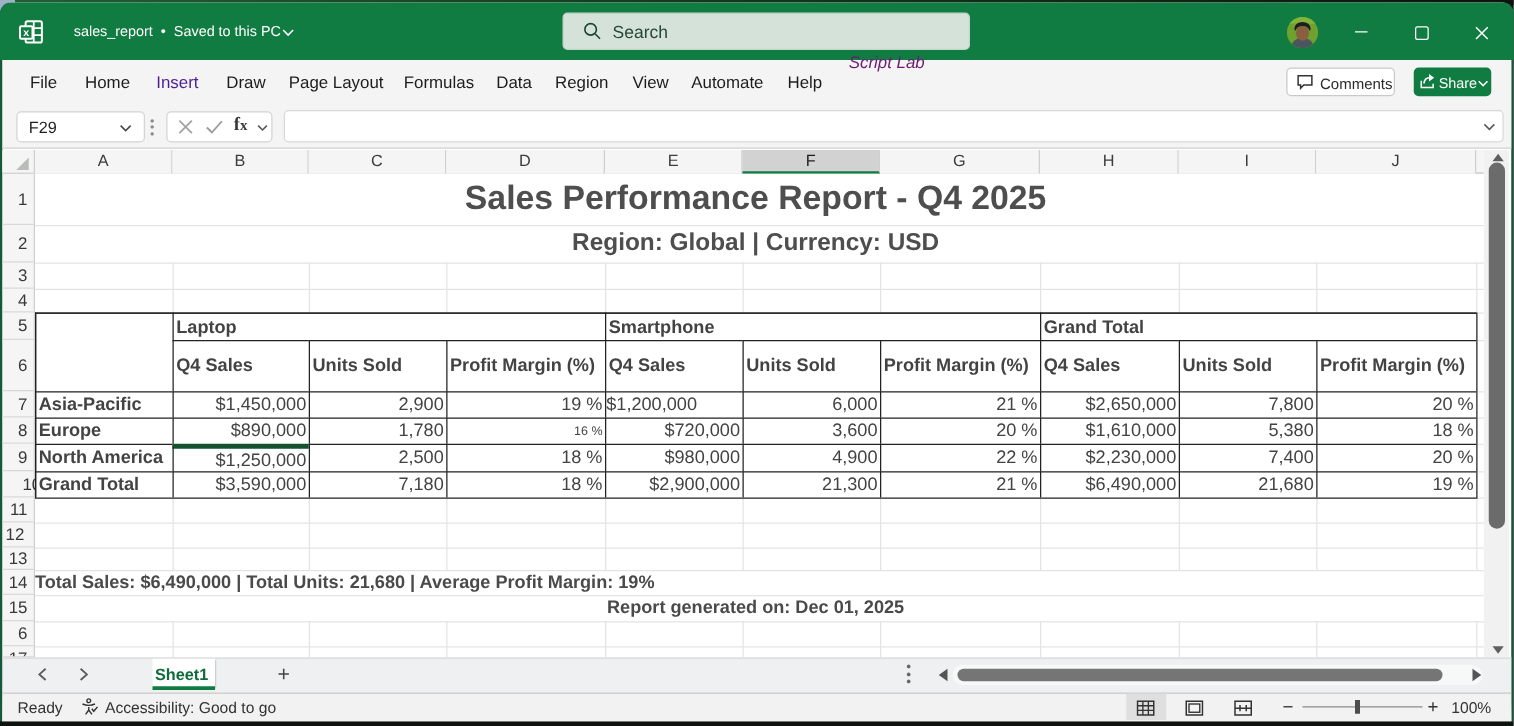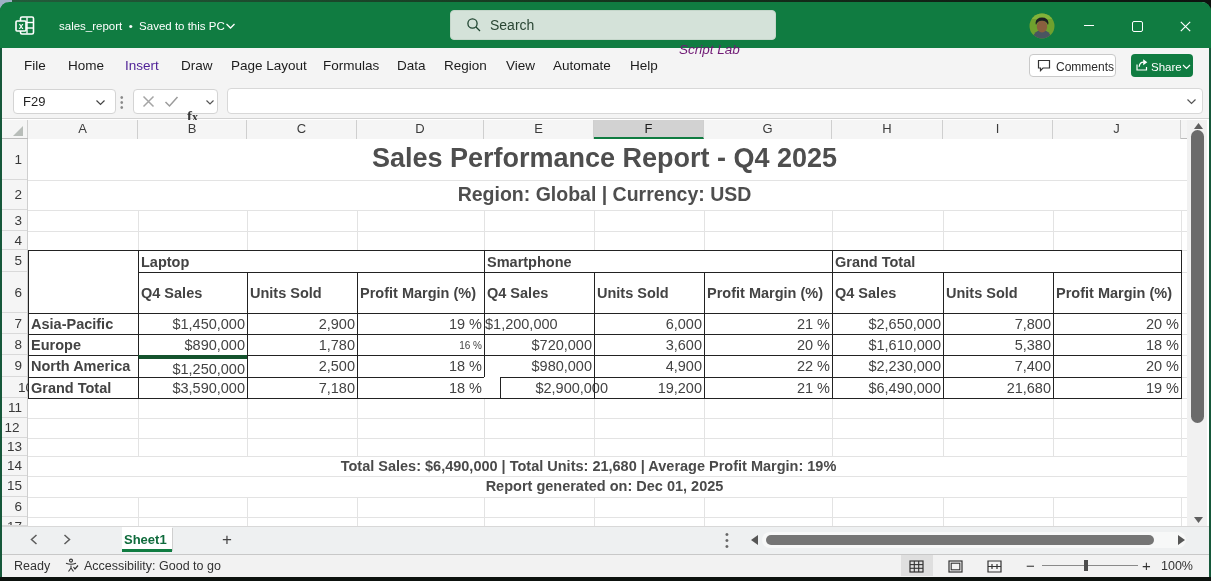--- a/index.html
+++ b/index.html
@@ -85,21 +85,21 @@
     <path d="M1.5 1.5 L5.5 5.5 L9.5 1.5" stroke="#444" stroke-width="1.2" fill="none"></path>
   </svg>
 <div class="abs" style="left:120px;top:95px;font-size:10px;color:#8a8a8a;letter-spacing:0;line-height:5px;">•<br>•<br>•</div>
 <div class="abs" style="left:133px;top:89px;width:85px;height:25px;background:#fff;border:1px solid #d4d4d4;border-radius:4px;"></div>
 <svg class="abs" style="left:142px;top:95px;" width="13" height="13" viewBox="0 0 13 13">
     <path d="M1.5 1.5 L11.5 11.5 M11.5 1.5 L1.5 11.5" stroke="#a5a5a5" stroke-width="1.5" fill="none"></path>
   </svg>
 <svg class="abs" style="left:164px;top:95px;" width="15" height="13" viewBox="0 0 15 13">
     <path d="M1.5 7 L5.5 11 L13.5 2" stroke="#9b9b9b" stroke-width="1.5" fill="none"></path>
   </svg>
-<div class="abs" style="left:187px;top:108px;font-size:15px;color:#3a3a3a;font-family:'Liberation Serif',serif;font-weight:bold;">f<span style="font-size:12px;">x</span></div>
+<div class="abs" style="left:187px;top:92px;font-size:15px;color:#3a3a3a;font-family:'Liberation Serif',serif;font-weight:bold;">f<span style="font-size:12px;">x</span></div>
 <svg class="abs" style="left:205px;top:99px;" width="10" height="7" viewBox="0 0 10 7">
     <path d="M1.5 1.5 L5 5 L8.5 1.5" stroke="#555" stroke-width="1.2" fill="none"></path>
   </svg>
 <div class="abs" style="left:227px;top:88px;width:976px;height:26px;background:#fff;border:1px solid #d8d8d8;border-radius:4px;"></div>
 <svg class="abs" style="left:1186px;top:98px;" width="11" height="7" viewBox="0 0 11 7">
     <path d="M1.5 1.5 L5.5 5.5 L9.5 1.5" stroke="#555" stroke-width="1.2" fill="none"></path>
   </svg>
 <div class="abs" style="left:2px;top:120px;width:1185px;height:19px;background:#f5f5f5;border-bottom:1px solid #bcbcbc;"></div>
 <div class="abs" style="left:2px;top:120px;width:26px;height:18px;background:#f5f5f5;border-right:1px solid #cfcfcf;"></div>
 <svg class="abs" style="left:12px;top:126px;" width="12" height="11" viewBox="0 0 12 11">
@@ -213,27 +213,27 @@
 <div class="abs" style="left:484px;top:355px;width:110px;height:21.5px;border-left:1px solid #222222;border-top:1px solid #222222;line-height:21.5px;font-size:14.5px;font-weight:normal;color:#434343;text-align:right;padding-right:2px;white-space:nowrap;">$980,000</div>
 <div class="abs" style="left:594px;top:355px;width:110px;height:21.5px;border-left:1px solid #222222;border-top:1px solid #222222;line-height:21.5px;font-size:14.5px;font-weight:normal;color:#434343;text-align:right;padding-right:2px;white-space:nowrap;">4,900</div>
 <div class="abs" style="left:704px;top:355px;width:128px;height:21.5px;border-left:1px solid #222222;border-top:1px solid #222222;line-height:21.5px;font-size:14.5px;font-weight:normal;color:#434343;text-align:right;padding-right:2px;white-space:nowrap;">22 %</div>
 <div class="abs" style="left:832px;top:355px;width:111px;height:21.5px;border-left:1px solid #222222;border-top:1px solid #222222;line-height:21.5px;font-size:14.5px;font-weight:normal;color:#434343;text-align:right;padding-right:2px;white-space:nowrap;">$2,230,000</div>
 <div class="abs" style="left:943px;top:355px;width:110px;height:21.5px;border-left:1px solid #222222;border-top:1px solid #222222;line-height:21.5px;font-size:14.5px;font-weight:normal;color:#434343;text-align:right;padding-right:2px;white-space:nowrap;">7,400</div>
 <div class="abs" style="left:1053px;top:355px;width:128px;height:21.5px;border-left:1px solid #222222;border-top:1px solid #222222;line-height:21.5px;font-size:14.5px;font-weight:normal;color:#434343;text-align:right;padding-right:2px;white-space:nowrap;">20 %</div>
 <div class="abs" style="left:28px;top:376.5px;width:110px;height:21.5px;border-left:1px solid #222222;border-top:1px solid #222222;line-height:21.5px;font-size:14.5px;font-weight:bold;color:#434343;text-align:left;padding-left:2px;white-space:nowrap;">Grand Total</div>
 <div class="abs" style="left:138px;top:376.5px;width:109px;height:21.5px;border-left:1px solid #222222;border-top:1px solid #222222;line-height:21.5px;font-size:14.5px;font-weight:normal;color:#434343;text-align:right;padding-right:2px;white-space:nowrap;">$3,590,000</div>
 <div class="abs" style="left:247px;top:376.5px;width:110px;height:21.5px;border-left:1px solid #222222;border-top:1px solid #222222;line-height:21.5px;font-size:14.5px;font-weight:normal;color:#434343;text-align:right;padding-right:2px;white-space:nowrap;">7,180</div>
 <div class="abs" style="left:357px;top:376.5px;width:127px;height:21.5px;border-left:1px solid #222222;border-top:1px solid #222222;line-height:21.5px;font-size:14.5px;font-weight:normal;color:#434343;text-align:right;padding-right:2px;white-space:nowrap;">18 %</div>
-<div class="abs" style="left:500px;top:376.5px;width:110px;height:21.5px;border-left:1px solid #222222;border-top:1px solid #222222;line-height:21.5px;font-size:14.5px;font-weight:normal;color:#434343;text-align:right;padding-right:2px;white-space:nowrap;">$2,900,000</div>
-<div class="abs" style="left:594px;top:376.5px;width:110px;height:21.5px;border-left:1px solid #222222;border-top:1px solid #222222;line-height:21.5px;font-size:14.5px;font-weight:normal;color:#434343;text-align:right;padding-right:2px;white-space:nowrap;">19,200</div>
+<div class="abs" style="left:484px;top:376.5px;width:110px;height:21.5px;border-left:1px solid #222222;border-top:1px solid #222222;line-height:21.5px;font-size:14.5px;font-weight:normal;color:#434343;text-align:right;padding-right:2px;white-space:nowrap;">$2,900,000</div>
+<div class="abs" style="left:594px;top:376.5px;width:110px;height:21.5px;border-left:1px solid #222222;border-top:1px solid #222222;line-height:21.5px;font-size:14.5px;font-weight:normal;color:#434343;text-align:right;padding-right:2px;white-space:nowrap;">21,300</div>
 <div class="abs" style="left:704px;top:376.5px;width:128px;height:21.5px;border-left:1px solid #222222;border-top:1px solid #222222;line-height:21.5px;font-size:14.5px;font-weight:normal;color:#434343;text-align:right;padding-right:2px;white-space:nowrap;">21 %</div>
 <div class="abs" style="left:832px;top:376.5px;width:111px;height:21.5px;border-left:1px solid #222222;border-top:1px solid #222222;line-height:21.5px;font-size:14.5px;font-weight:normal;color:#434343;text-align:right;padding-right:2px;white-space:nowrap;">$6,490,000</div>
 <div class="abs" style="left:943px;top:376.5px;width:110px;height:21.5px;border-left:1px solid #222222;border-top:1px solid #222222;line-height:21.5px;font-size:14.5px;font-weight:normal;color:#434343;text-align:right;padding-right:2px;white-space:nowrap;">21,680</div>
 <div class="abs" style="left:1053px;top:376.5px;width:128px;height:21.5px;border-left:1px solid #222222;border-top:1px solid #222222;line-height:21.5px;font-size:14.5px;font-weight:normal;color:#434343;text-align:right;padding-right:2px;white-space:nowrap;">19 %</div>
-<div class="abs" style="left:12px;top:455.5px;width:1153px;height:20.5px;line-height:20.5px;text-align:center;font-size:14.5px;font-weight:bold;color:#4a4a4a;">Total Sales: $6,490,000 | Total Units: 21,680 | Average Profit Margin: 19%</div>
+<div class="abs" style="left:28px;top:455.5px;width:1153px;height:20.5px;line-height:20.5px;text-align:left;font-size:14.5px;font-weight:bold;color:#4a4a4a;">Total Sales: $6,490,000 | Total Units: 21,680 | Average Profit Margin: 19%</div>
 <div class="abs" style="left:28px;top:476px;width:1153px;height:20.5px;line-height:20.5px;text-align:center;font-size:14.5px;font-weight:bold;color:#4a4a4a;">Report generated on: Dec 01, 2025</div>
 <div class="abs" style="left:1187px;top:120px;width:20px;height:406px;background:#f1f1f1;"></div>
 <svg class="abs" style="left:1193px;top:122px;" width="11" height="8" viewBox="0 0 11 8">
     <path d="M5.5 1 L10 7 L1 7 Z" fill="#5f5f5f"></path>
   </svg>
 <div class="abs" style="left:1190.5px;top:130px;width:13px;height:293px;background:#6b6b6b;border-radius:6.5px;"></div>
 <svg class="abs" style="left:1193px;top:516px;" width="11" height="8" viewBox="0 0 11 8">
     <path d="M1 1 L10 1 L5.5 7 Z" fill="#5f5f5f"></path>
   </svg>
 <div class="abs" style="left:2px;top:526px;width:1207px;height:28px;background:#eef0f1;border-top:1px solid #d8d8d8;"></div>

